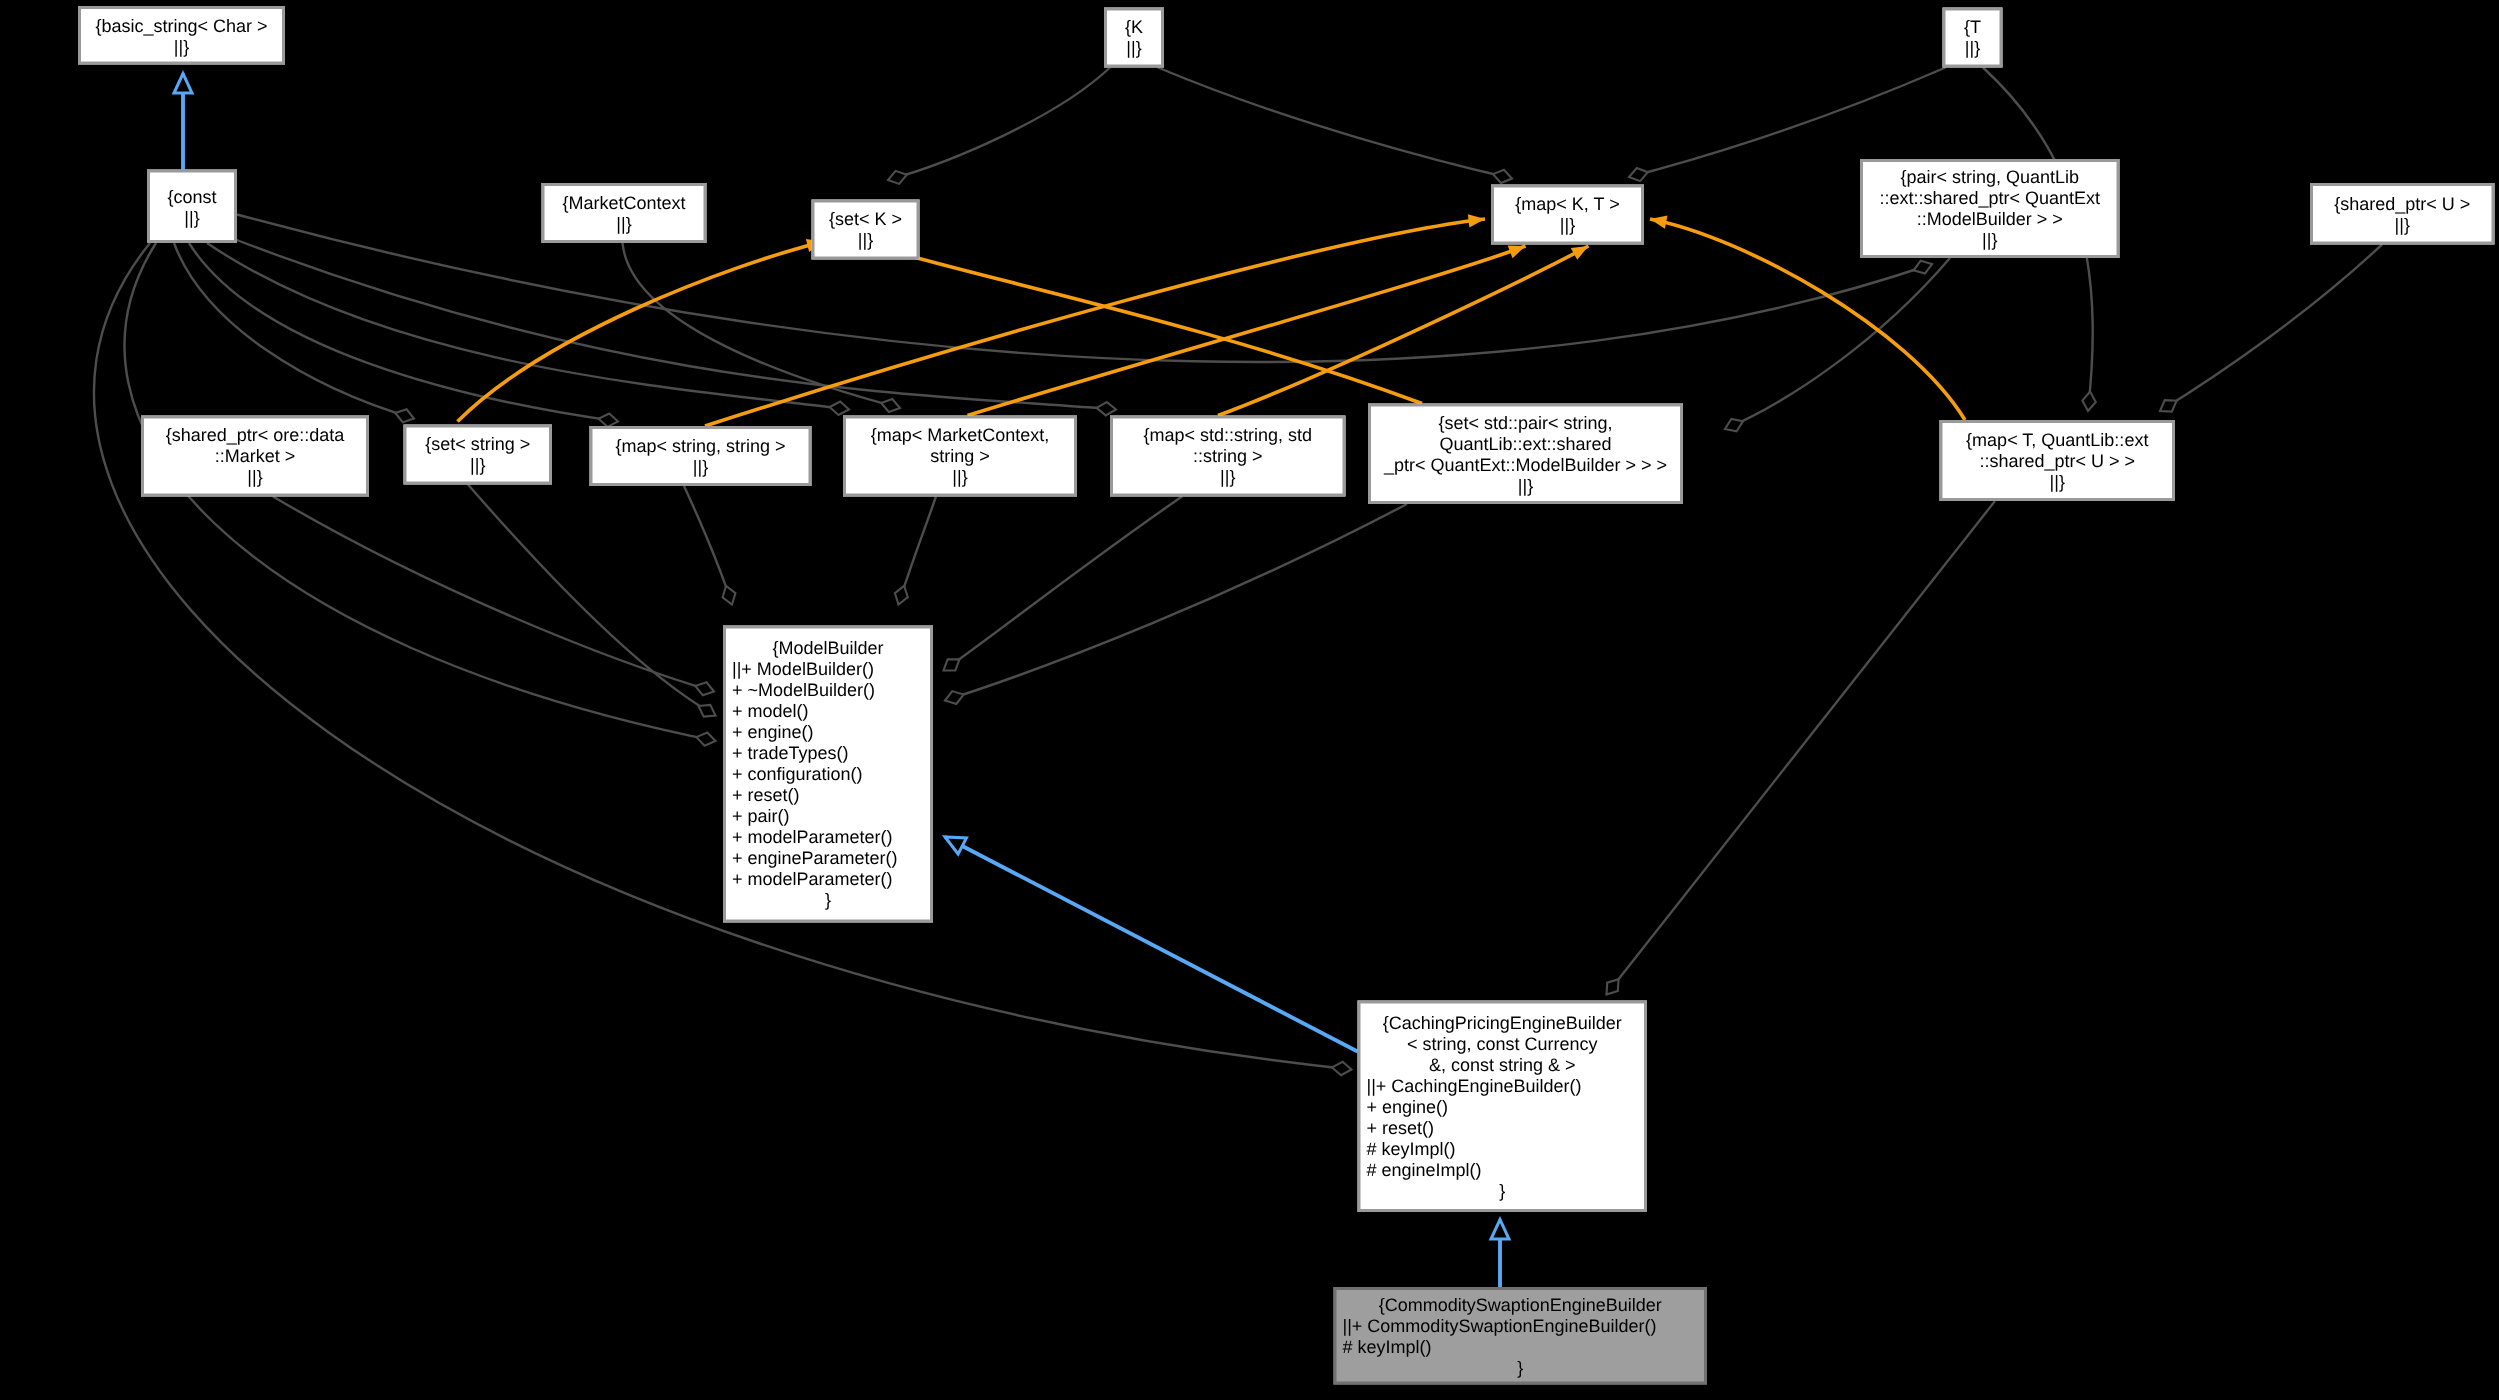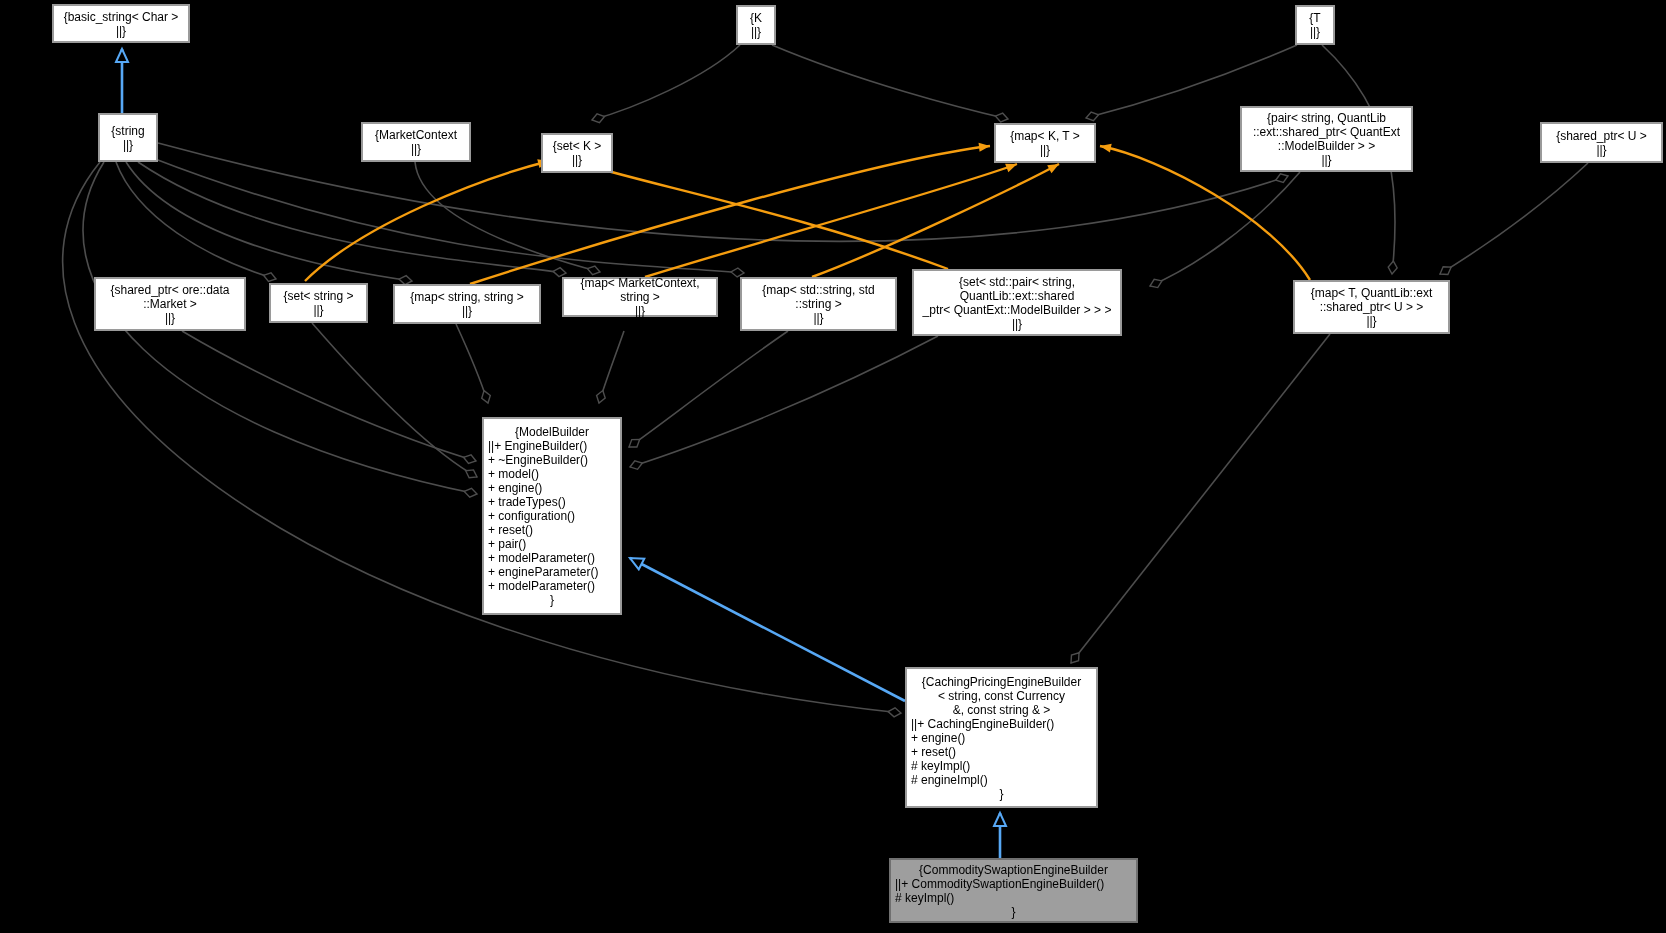--- a/index.html
+++ b/index.html
@@ -76,21 +76,21 @@
     </div>
   <div class="node" style="left:736px;top:5px;width:40px;height:40px">
       <div class="ln c">{K</div>
       <div class="ln c">||}</div>
     </div>
   <div class="node" style="left:1295px;top:5px;width:40px;height:40px">
       <div class="ln c">{T</div>
       <div class="ln c">||}</div>
     </div>
   <div class="node" style="left:98px;top:113px;width:60px;height:49px">
-      <div class="ln c">{string</div>
+      <div class="ln c">{const</div>
       <div class="ln c">||}</div>
     </div>
   <div class="node" style="left:361px;top:122px;width:110px;height:40px">
       <div class="ln c">{MarketContext</div>
       <div class="ln c">||}</div>
     </div>
   <div class="node" style="left:541px;top:133px;width:72px;height:40px">
       <div class="ln c">{set&lt; K &gt;</div>
       <div class="ln c">||}</div>
     </div>
@@ -114,21 +114,21 @@
       <div class="ln c">||}</div>
     </div>
   <div class="node" style="left:269px;top:283px;width:99px;height:40px">
       <div class="ln c">{set&lt; string &gt;</div>
       <div class="ln c">||}</div>
     </div>
   <div class="node" style="left:393px;top:284px;width:148px;height:40px">
       <div class="ln c">{map&lt; string, string &gt;</div>
       <div class="ln c">||}</div>
     </div>
-  <div class="node" style="left:562px;top:277px;width:156px;height:40px">
+  <div class="node" style="left:562px;top:277px;width:156px;height:54px">
       <div class="ln c">{map&lt; MarketContext,</div>
       <div class="ln c">string &gt;</div>
       <div class="ln c">||}</div>
     </div>
   <div class="node" style="left:740px;top:277px;width:157px;height:54px">
       <div class="ln c">{map&lt; std::string, std</div>
       <div class="ln c">::string &gt;</div>
       <div class="ln c">||}</div>
     </div>
   <div class="node" style="left:912px;top:269px;width:210px;height:67px">
@@ -137,22 +137,22 @@
       <div class="ln c">_ptr&lt; QuantExt::ModelBuilder &gt; &gt; &gt;</div>
       <div class="ln c">||}</div>
     </div>
   <div class="node" style="left:1293px;top:280px;width:157px;height:54px">
       <div class="ln c">{map&lt; T, QuantLib::ext</div>
       <div class="ln c">::shared_ptr&lt; U &gt; &gt;</div>
       <div class="ln c">||}</div>
     </div>
   <div class="node" style="left:482px;top:417px;width:140px;height:198px">
       <div class="ln c">{ModelBuilder</div>
-      <div class="ln l">||+ EngineBuilder()</div>
-      <div class="ln l">+ ~EngineBuilder()</div>
+      <div class="ln l">||+ ModelBuilder()</div>
+      <div class="ln l">+ ~ModelBuilder()</div>
       <div class="ln l">+ model()</div>
       <div class="ln l">+ engine()</div>
       <div class="ln l">+ tradeTypes()</div>
       <div class="ln l">+ configuration()</div>
       <div class="ln l">+ reset()</div>
       <div class="ln l">+ pair()</div>
       <div class="ln l">+ modelParameter()</div>
       <div class="ln l">+ engineParameter()</div>
       <div class="ln l">+ modelParameter()</div>
       <div class="ln c">}</div>

